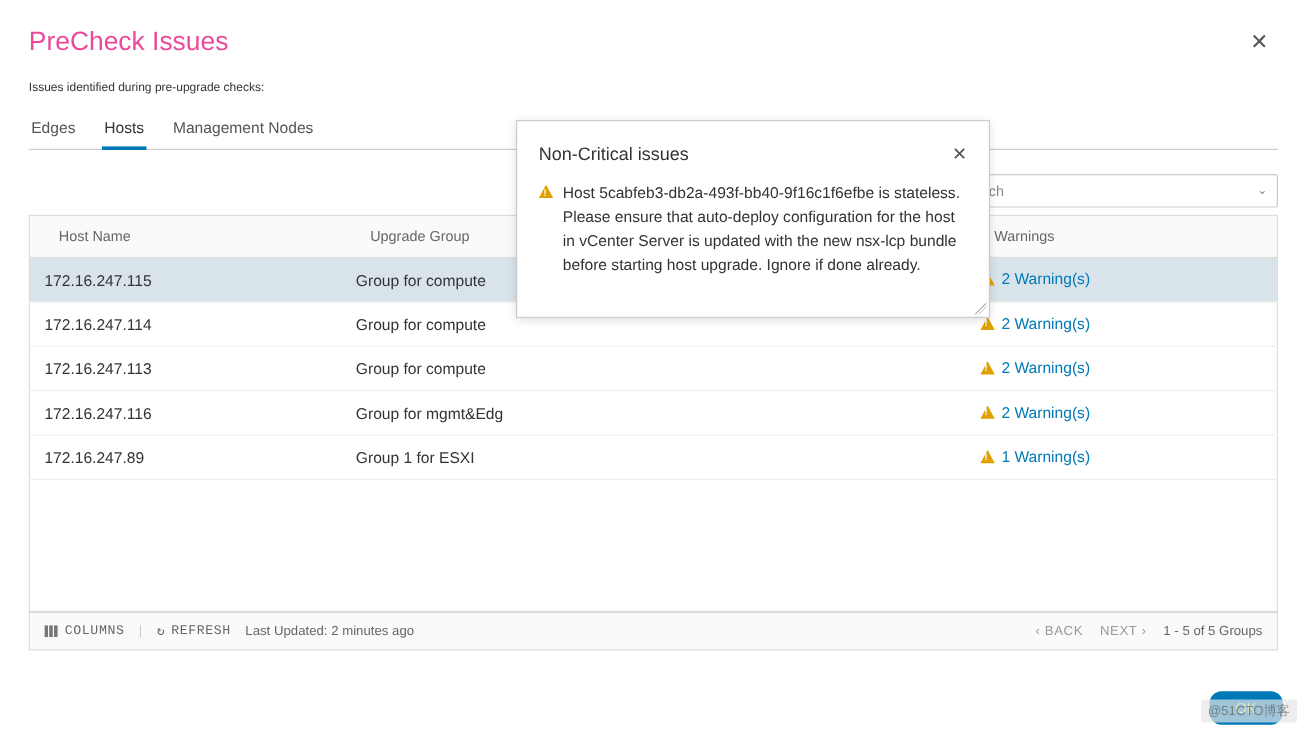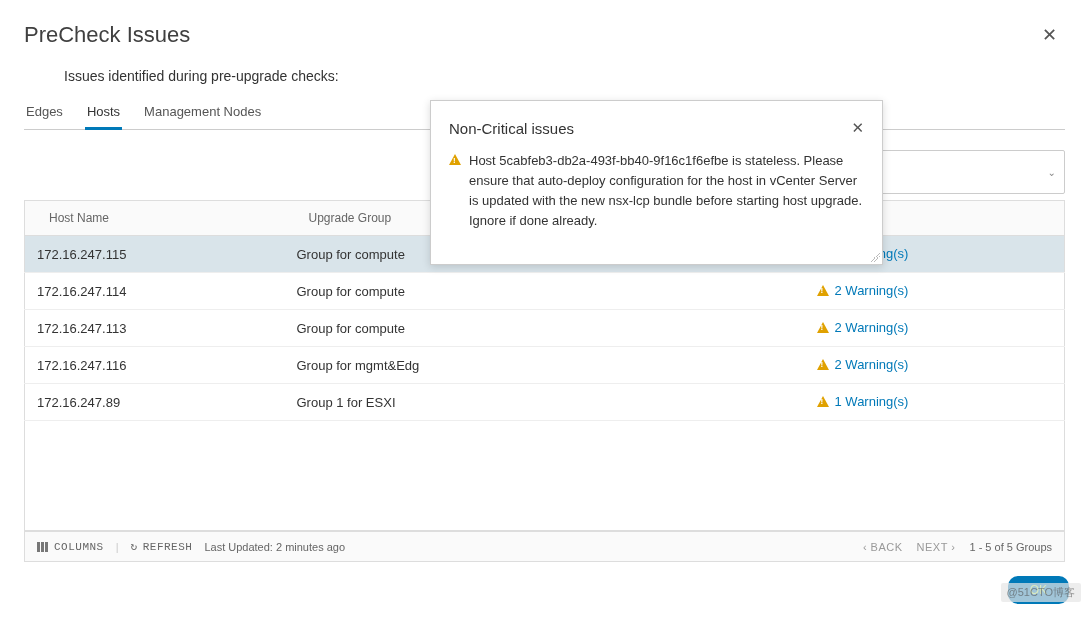--- a/index.html
+++ b/index.html
@@ -20,33 +20,32 @@
   }
   .title-row {
     display: flex;
     justify-content: space-between;
     align-items: center;
     margin-bottom: 18px;
   }
   .page-title {
     font-size: 22px;
     font-weight: 400;
-    color: #404040;
+    color: #ec4899;
   }
   .close-x {
     font-size: 18px;
     color: #555;
     cursor: pointer;
     padding: 4px 8px;
   }
   .subtitle {
-    font-size: 14px;
+    font-size: 10px;
     color: #333;
     margin-bottom: 14px;
-    margin-left: 40px;
   }
   .tabs {
     display: flex;
     gap: 20px;
     border-bottom: 1px solid #ccc;
     margin-bottom: 20px;
   }
   .tab {
     padding: 6px 2px 10px 2px;
     color: #555;
@@ -64,21 +63,21 @@
     height: 3px;
     background: #0079b8;
   }
   .search-row {
     display: flex;
     justify-content: flex-end;
     margin-bottom: 6px;
   }
   .search-select {
     width: 250px;
-    height: 44px;
+    height: 28px;
     border: 1px solid #ccc;
     border-radius: 2px;
     padding: 0 8px;
     display: flex;
     align-items: center;
     justify-content: space-between;
     color: #888;
     font-size: 12px;
   }
   .chev-down {
@@ -196,21 +195,21 @@
     background: rgba(230,230,230,0.7);
     padding: 2px 6px;
     border-radius: 2px;
     pointer-events: none;
   }
   
   .popover {
     position: absolute;
     left: 430px;
     top: 100px;
-    width: 453px;
+    width: 395px;
     background: #fff;
     border: 1px solid #ccc;
     box-shadow: 0 2px 8px rgba(0,0,0,0.15);
     padding: 18px 18px 22px 18px;
   }
   .popover-head {
     display: flex;
     justify-content: space-between;
     align-items: center;
     margin-bottom: 14px;

